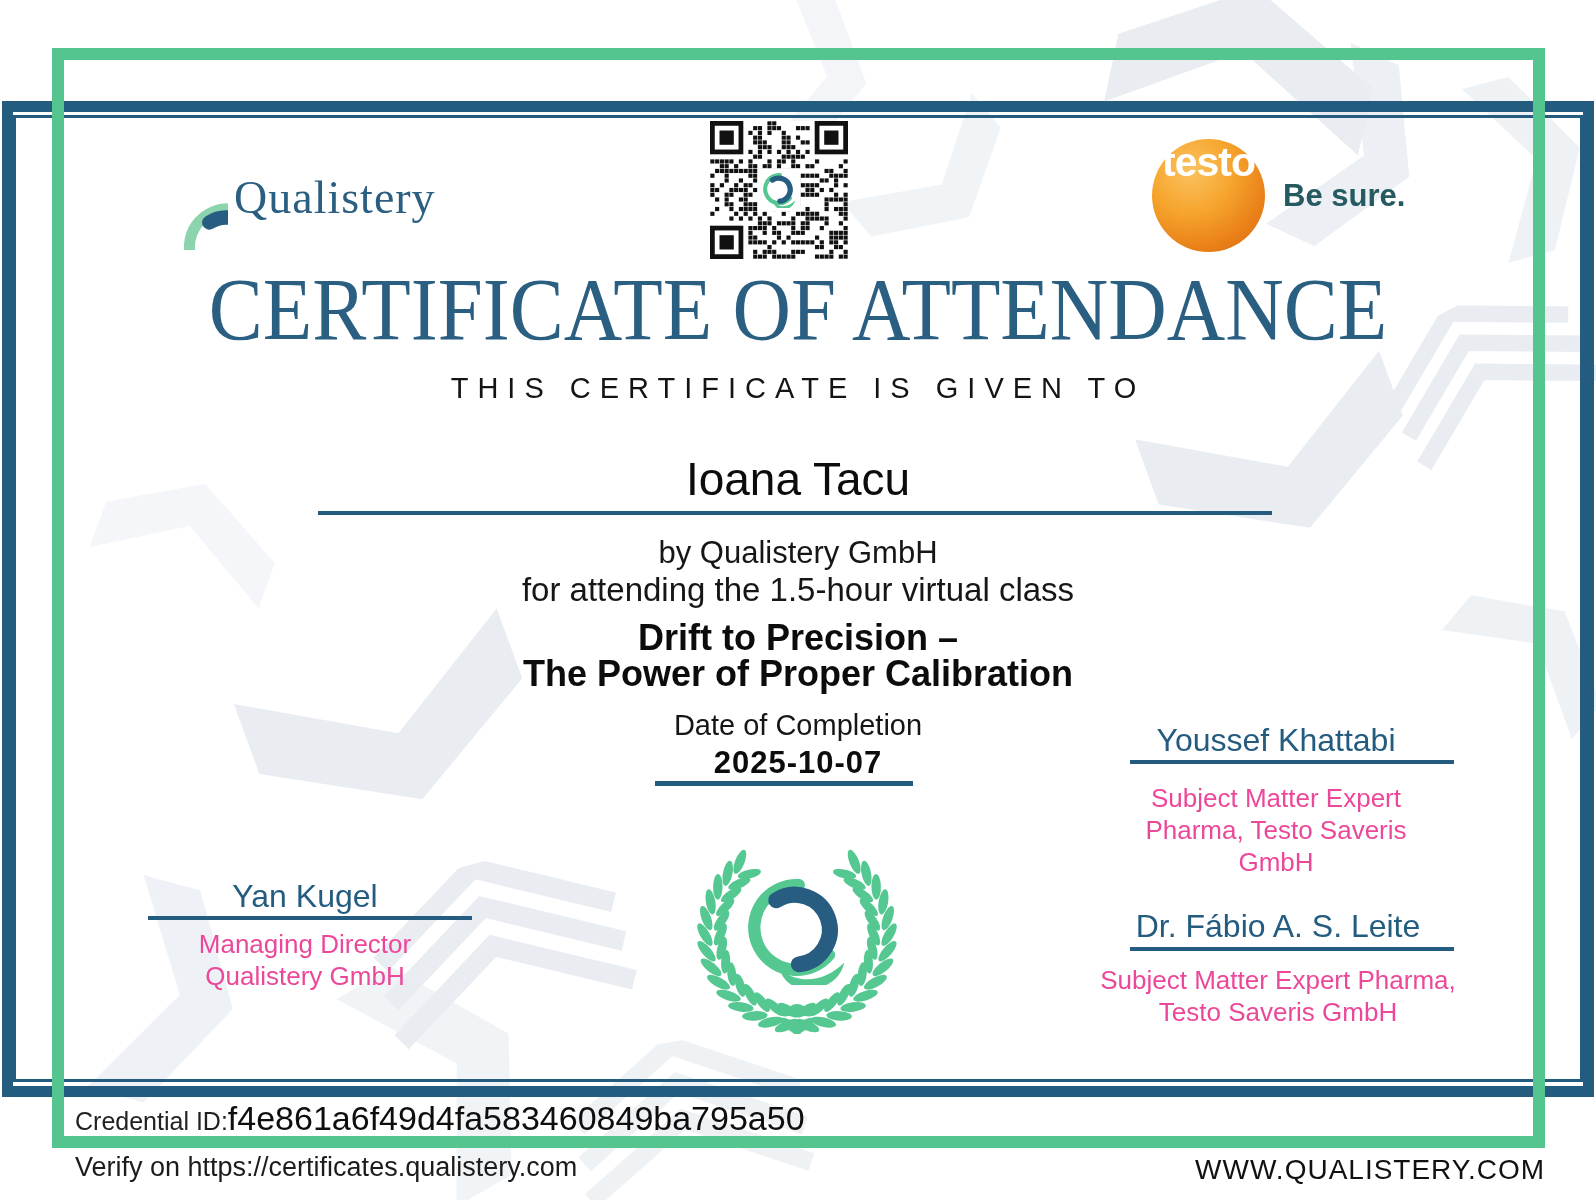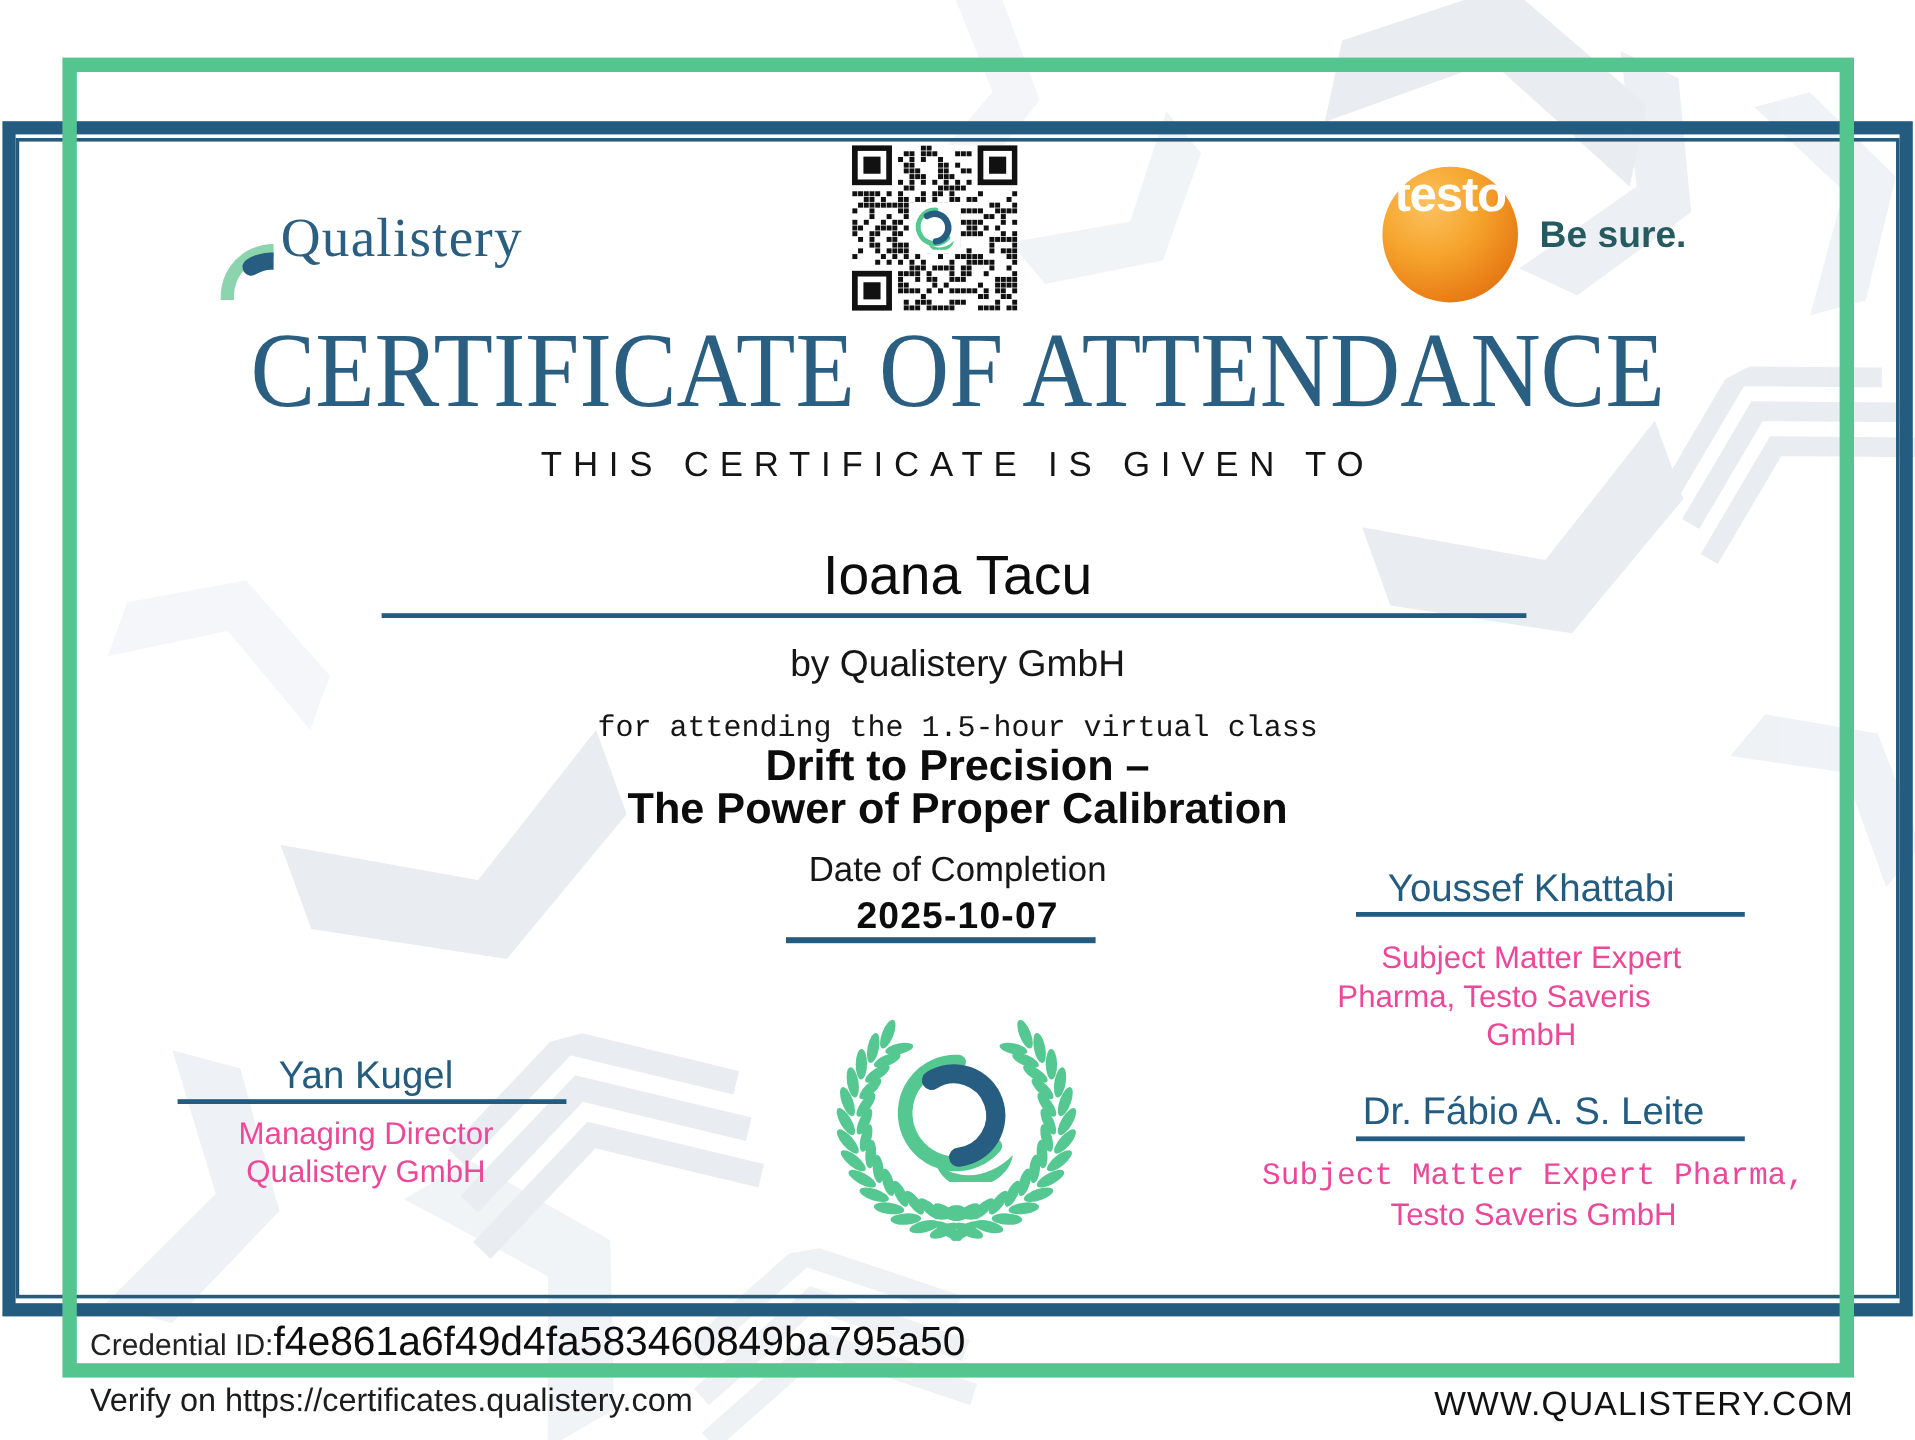--- a/index.html
+++ b/index.html
@@ -37,21 +37,21 @@
   .title{top:263px;font-family:"Liberation Serif", serif;font-size:81px;font-weight:400;
     color:var(--title-blue);transform:scale(1,1.1);transform-origin:center;z-index:6;white-space:nowrap;}
   .subtitle{top:372px;font-size:29px;font-weight:400;letter-spacing:9px;color:#141414;z-index:6;}
 
   
   .name{top:452px;font-size:46px;font-weight:400;color:#0c0c0c;letter-spacing:0;z-index:6;}
   .rule{background:var(--accent-blue);z-index:6;}
   .name-rule{left:318px;top:511px;width:954px;height:4px;}
 
   .by-line{top:535px;font-size:31px;z-index:6;}
-  .attend-line{top:592px;font-size:25px;z-index:6;font-family:Liberation Mono, monospace;}
+  .attend-line{top:571px;font-size:33px;z-index:6;}
   .course1{top:617px;font-size:36px;font-weight:700;color:#0c0c0c;z-index:6;}
   .course2{top:653px;font-size:36px;font-weight:700;color:#0c0c0c;z-index:6;}
 
   .date-label{top:709px;font-size:29px;z-index:6;}
   .date-value{top:745px;font-size:31px;font-weight:700;color:#0c0c0c;letter-spacing:1px;z-index:6;}
   .date-rule{left:655px;top:781px;width:258px;height:5px;}
 
   
   .wreath{left:672px;top:820px;width:250px;height:228px;z-index:6;}
   .wreath svg{width:250px;height:228px;display:block;}
@@ -59,25 +59,25 @@
   
   .sig-name{font-size:32px;font-weight:400;color:var(--accent-blue);text-align:center;z-index:6;white-space:nowrap;}
   .sig-role{font-size:26px;color:#ec4899;text-align:center;z-index:6;white-space:nowrap;}
   .yan-name{left:105px;width:400px;top:878px;}
   .yan-rule{left:148px;top:916px;width:324px;height:4px;}
   .yan-role1{left:105px;width:400px;top:929px;}
   .yan-role2{left:105px;width:400px;top:961px;}
   .you-name{left:1076px;width:400px;top:722px;}
   .you-rule{left:1130px;top:760px;width:324px;height:4px;}
   .you-role1{left:1076px;width:400px;top:783px;}
-  .you-role2{left:1045px;width:400px;top:815px;}
+  .you-role2{left:1076px;width:400px;top:815px;}
   .you-role3{left:1076px;width:400px;top:847px;}
   .fab-name{left:1068px;width:420px;top:908px;}
   .fab-rule{left:1130px;top:947px;width:324px;height:4px;}
-  .fab-role1{left:1048px;width:460px;top:965px;font-family:Liberation Mono, monospace;}
+  .fab-role1{left:1048px;width:460px;top:965px;}
   .fab-role2{left:1048px;width:460px;top:997px;}
 
   
   .credential{left:75px;top:1099px;display:flex;align-items:baseline;gap:0;z-index:6;}
   .cred-label{font-size:25px;color:#222;}
   .cred-id{font-size:34px;color:#0e0e0e;}
   .verify{left:75px;top:1152px;font-size:27px;color:#1c1c1c;z-index:6;}
   .site{right:51px;top:1154px;font-size:28px;color:#111;letter-spacing:1px;z-index:6;}
 
   

